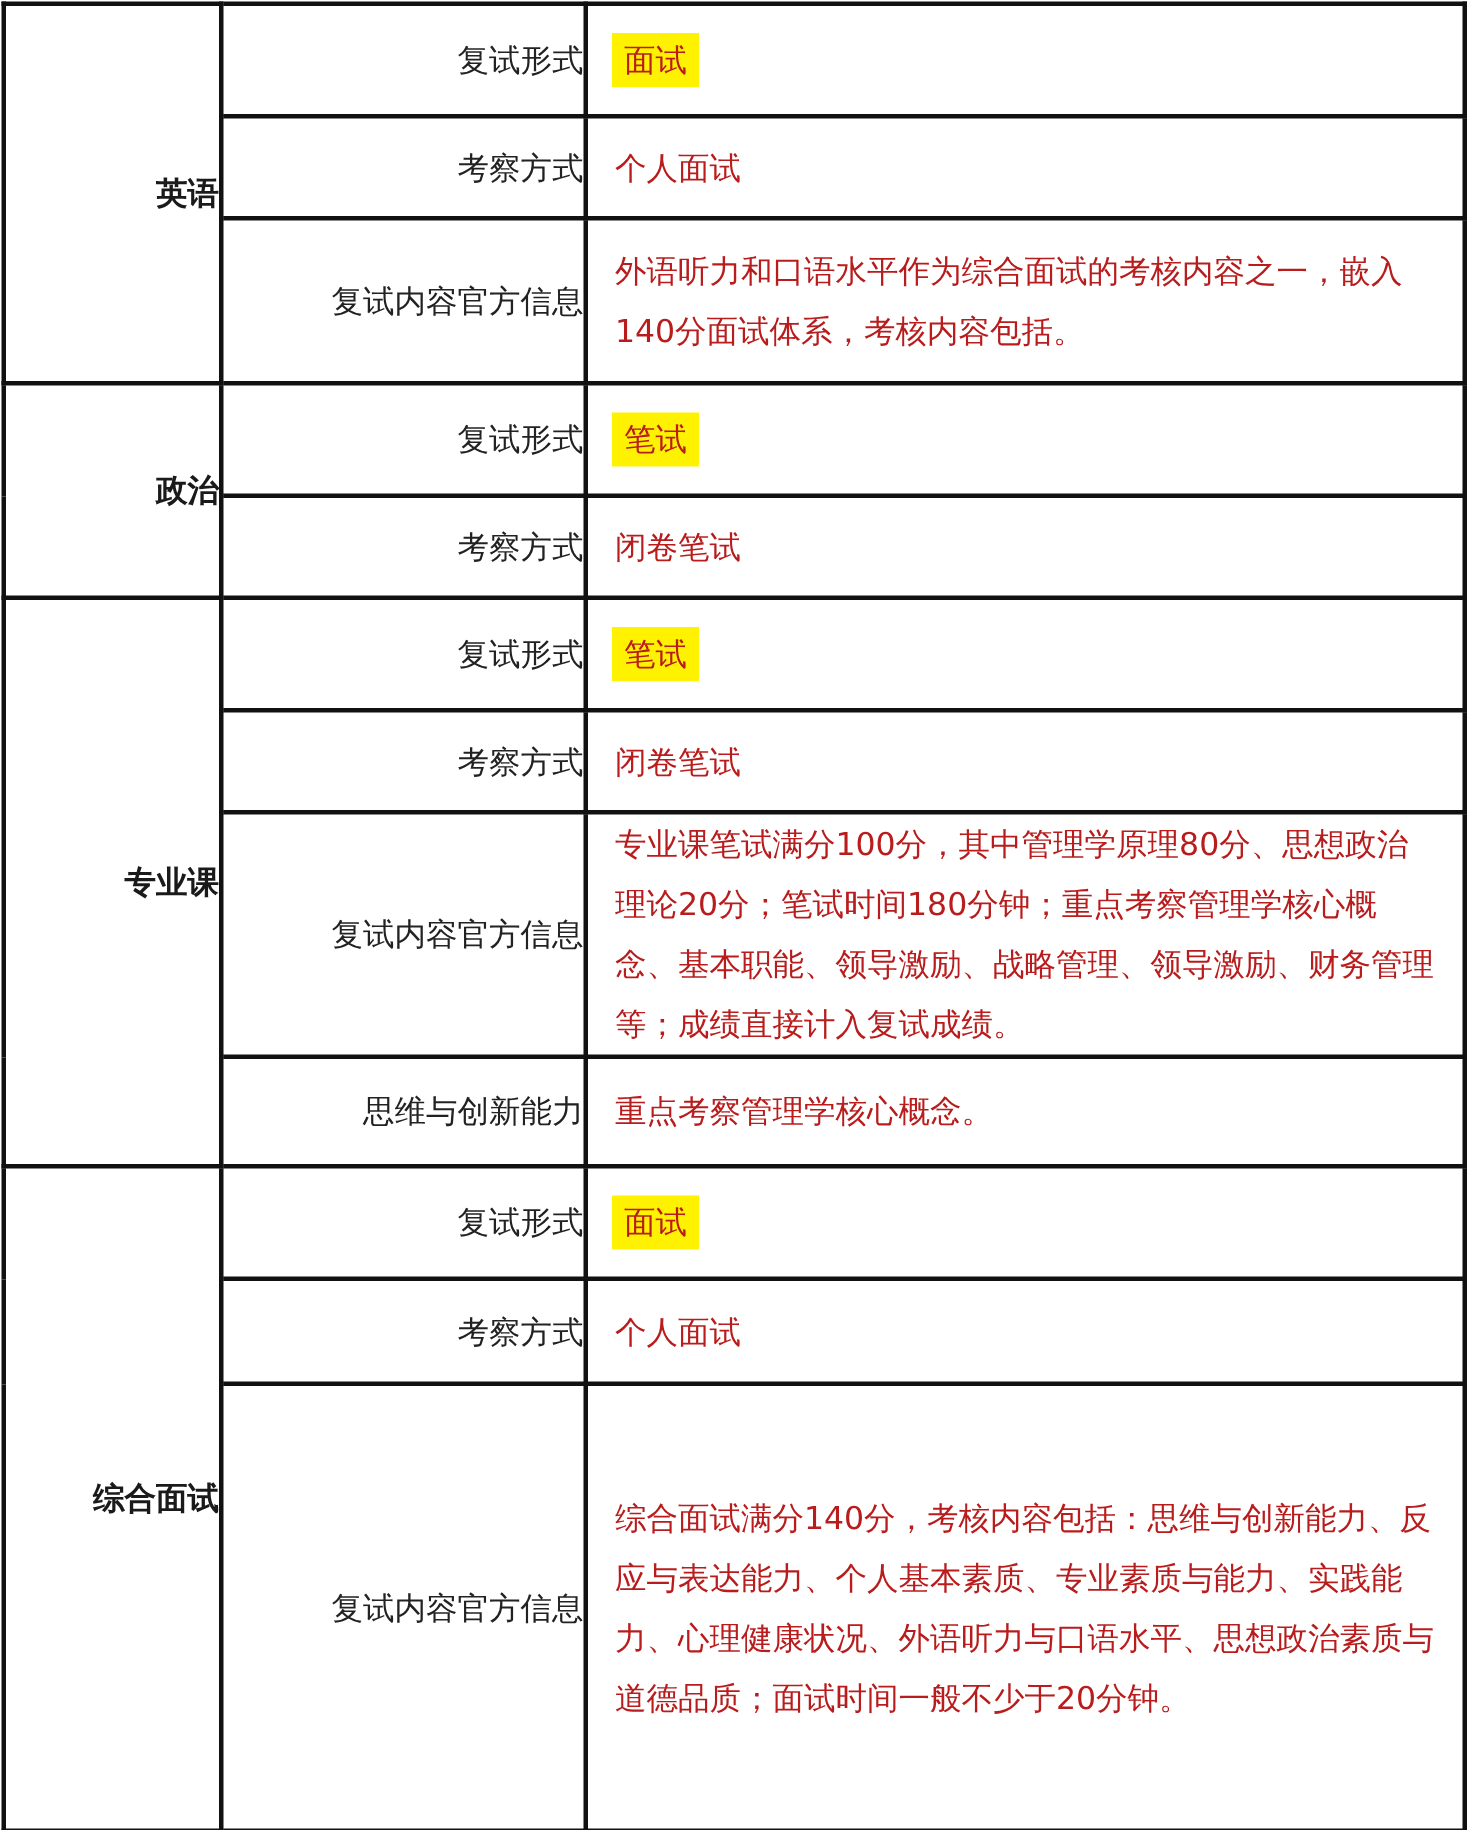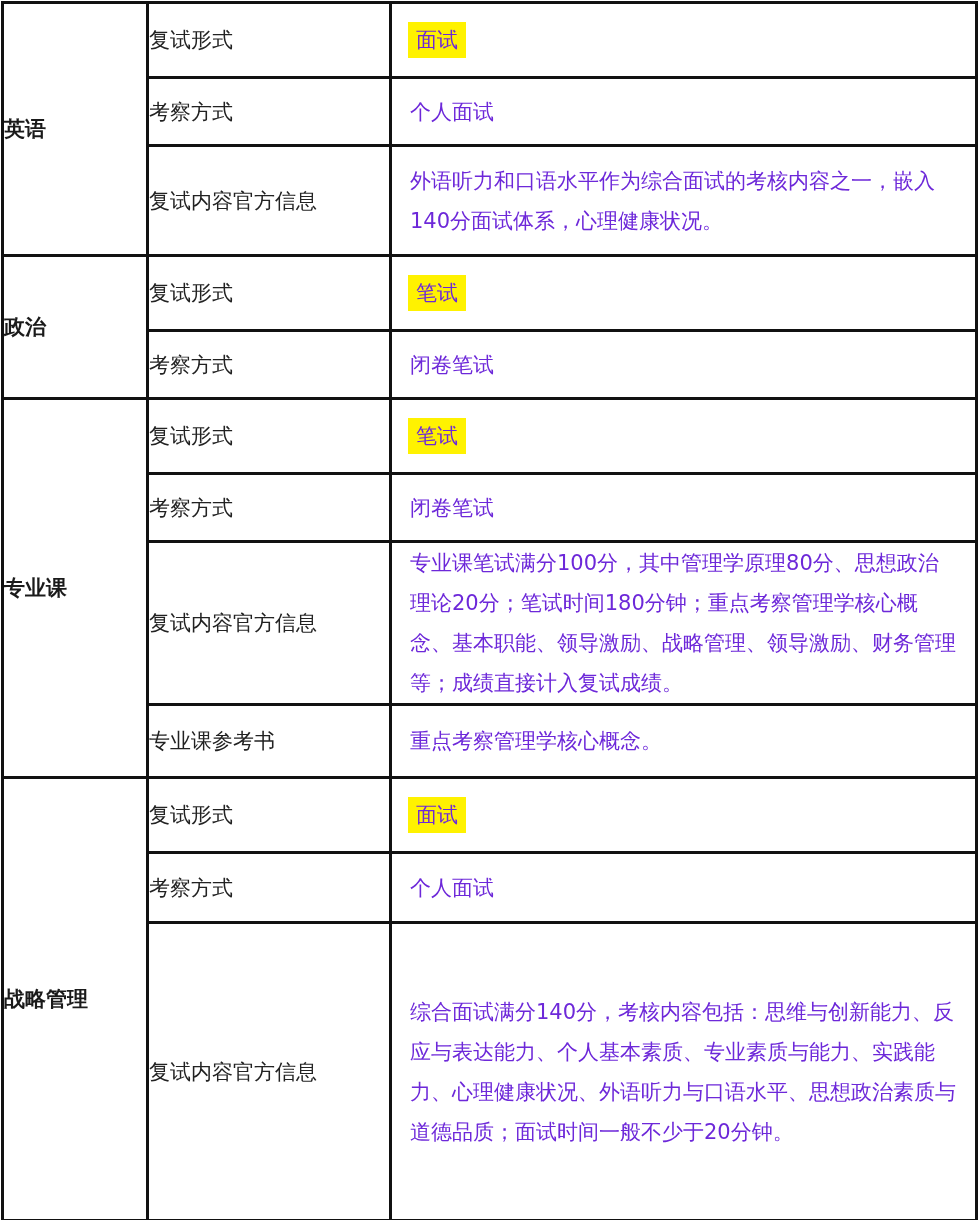--- a/index.html
+++ b/index.html
@@ -10,43 +10,43 @@
       border-collapse: collapse;
       table-layout: fixed;
       font-family: "DejaVu Sans", "Liberation Sans", sans-serif;
       color: #1a1a1a;
     }
     .tbl td {
       border: 3px solid #111111;
       padding: 0;
       vertical-align: middle;
     }
-    .c-subj { width: 142px; text-align: left; font-weight: bold; font-size: 21px; margin-top: 27px; }
-    .c-field { width: 240px; text-align: left; font-size: 21px; color: #222; }
-    .c-val { font-size: 21px; padding: 0 16px 0 18px !important; line-height: 40px; color: #6d28d9; }
+    .c-subj { width: 142px; text-align: right; font-weight: bold; font-size: 21px; margin-top: 27px; }
+    .c-field { width: 240px; text-align: right; font-size: 21px; color: #222; }
+    .c-val { font-size: 21px; padding: 0 16px 0 18px !important; line-height: 40px; color: #b91c1c; }
     .hl { background: #fff200; padding: 6px 8px 6px 8px; margin-left: -2px; }
   </style>
 </head>
 <body>
 
 <table class="tbl">
   <tbody>
 
     <tr style="height:75px">
       <td class="c-subj" rowspan="3">英语</td>
       <td class="c-field">复试形式</td>
       <td class="c-val"><span class="hl">面试</span></td>
     </tr>
     <tr style="height:68px">
       <td class="c-field">考察方式</td>
       <td class="c-val">个人面试</td>
     </tr>
     <tr style="height:110px">
       <td class="c-field">复试内容官方信息</td>
-      <td class="c-val">外语听力和口语水平作为综合面试的考核内容之一，嵌入140分面试体系，心理健康状况。</td>
+      <td class="c-val">外语听力和口语水平作为综合面试的考核内容之一，嵌入140分面试体系，考核内容包括。</td>
     </tr>
 
     <tr style="height:75px">
       <td class="c-subj" rowspan="2">政治</td>
       <td class="c-field">复试形式</td>
       <td class="c-val"><span class="hl">笔试</span></td>
     </tr>
     <tr style="height:68px">
       <td class="c-field">考察方式</td>
       <td class="c-val">闭卷笔试</td>
@@ -59,26 +59,26 @@
     </tr>
     <tr style="height:68px">
       <td class="c-field">考察方式</td>
       <td class="c-val">闭卷笔试</td>
     </tr>
     <tr style="height:161px">
       <td class="c-field">复试内容官方信息</td>
       <td class="c-val">专业课笔试满分100分，其中管理学原理80分、思想政治理论20分；笔试时间180分钟；重点考察管理学核心概念、基本职能、领导激励、战略管理、领导激励、财务管理等；成绩直接计入复试成绩。</td>
     </tr>
     <tr style="height:73px">
-      <td class="c-field">专业课参考书</td>
+      <td class="c-field">思维与创新能力</td>
       <td class="c-val">重点考察管理学核心概念。</td>
     </tr>
 
     <tr style="height:75px">
-      <td class="c-subj" rowspan="3">战略管理</td>
+      <td class="c-subj" rowspan="3">综合面试</td>
       <td class="c-field">复试形式</td>
       <td class="c-val"><span class="hl">面试</span></td>
     </tr>
     <tr style="height:70px">
       <td class="c-field">考察方式</td>
       <td class="c-val">个人面试</td>
     </tr>
     <tr style="height:298px">
       <td class="c-field">复试内容官方信息</td>
       <td class="c-val">综合面试满分140分，考核内容包括：思维与创新能力、反应与表达能力、个人基本素质、专业素质与能力、实践能力、心理健康状况、外语听力与口语水平、思想政治素质与道德品质；面试时间一般不少于20分钟。</td>

